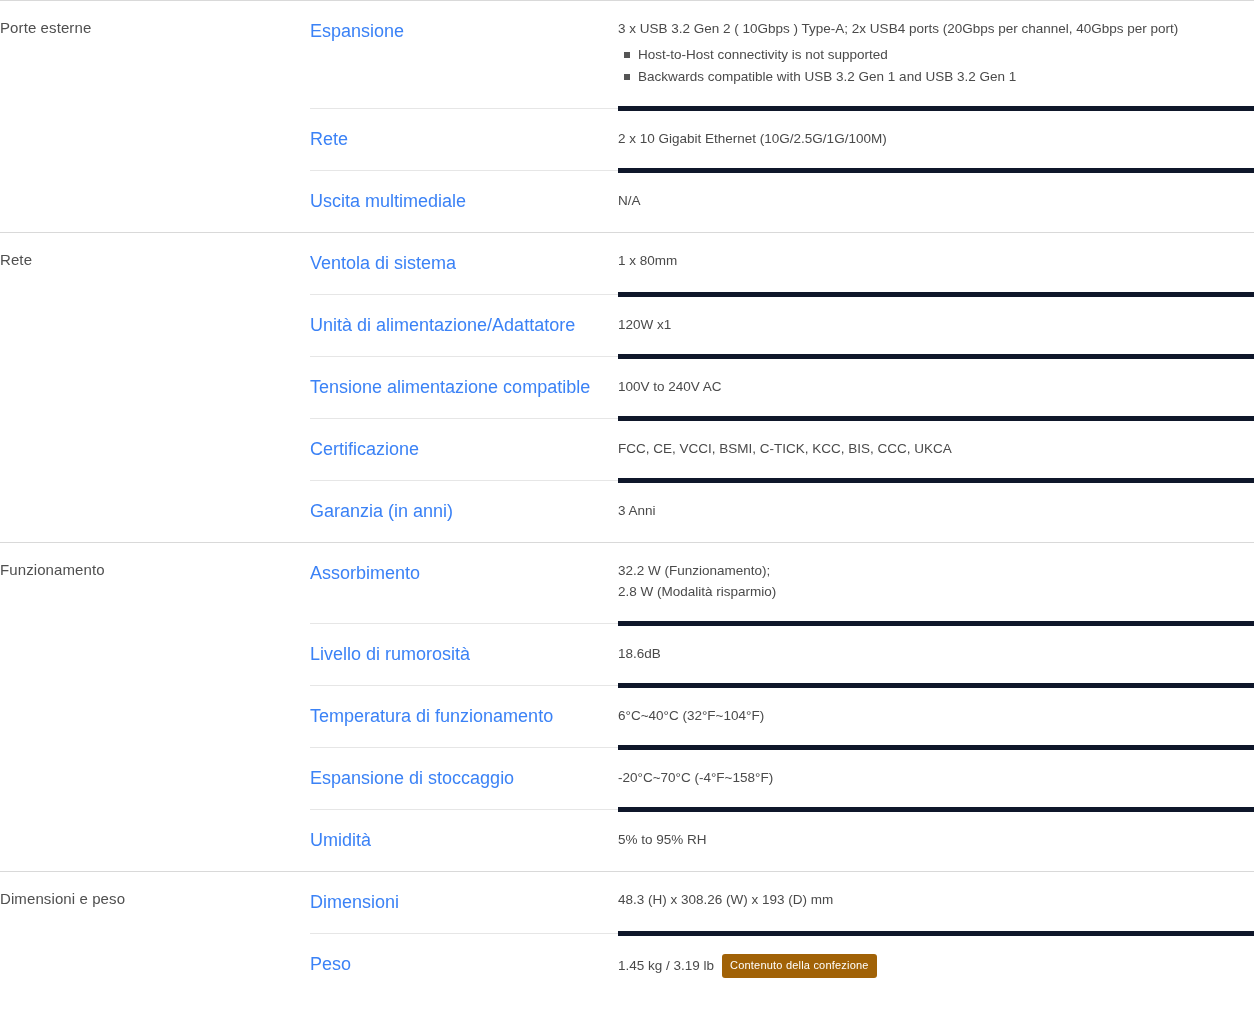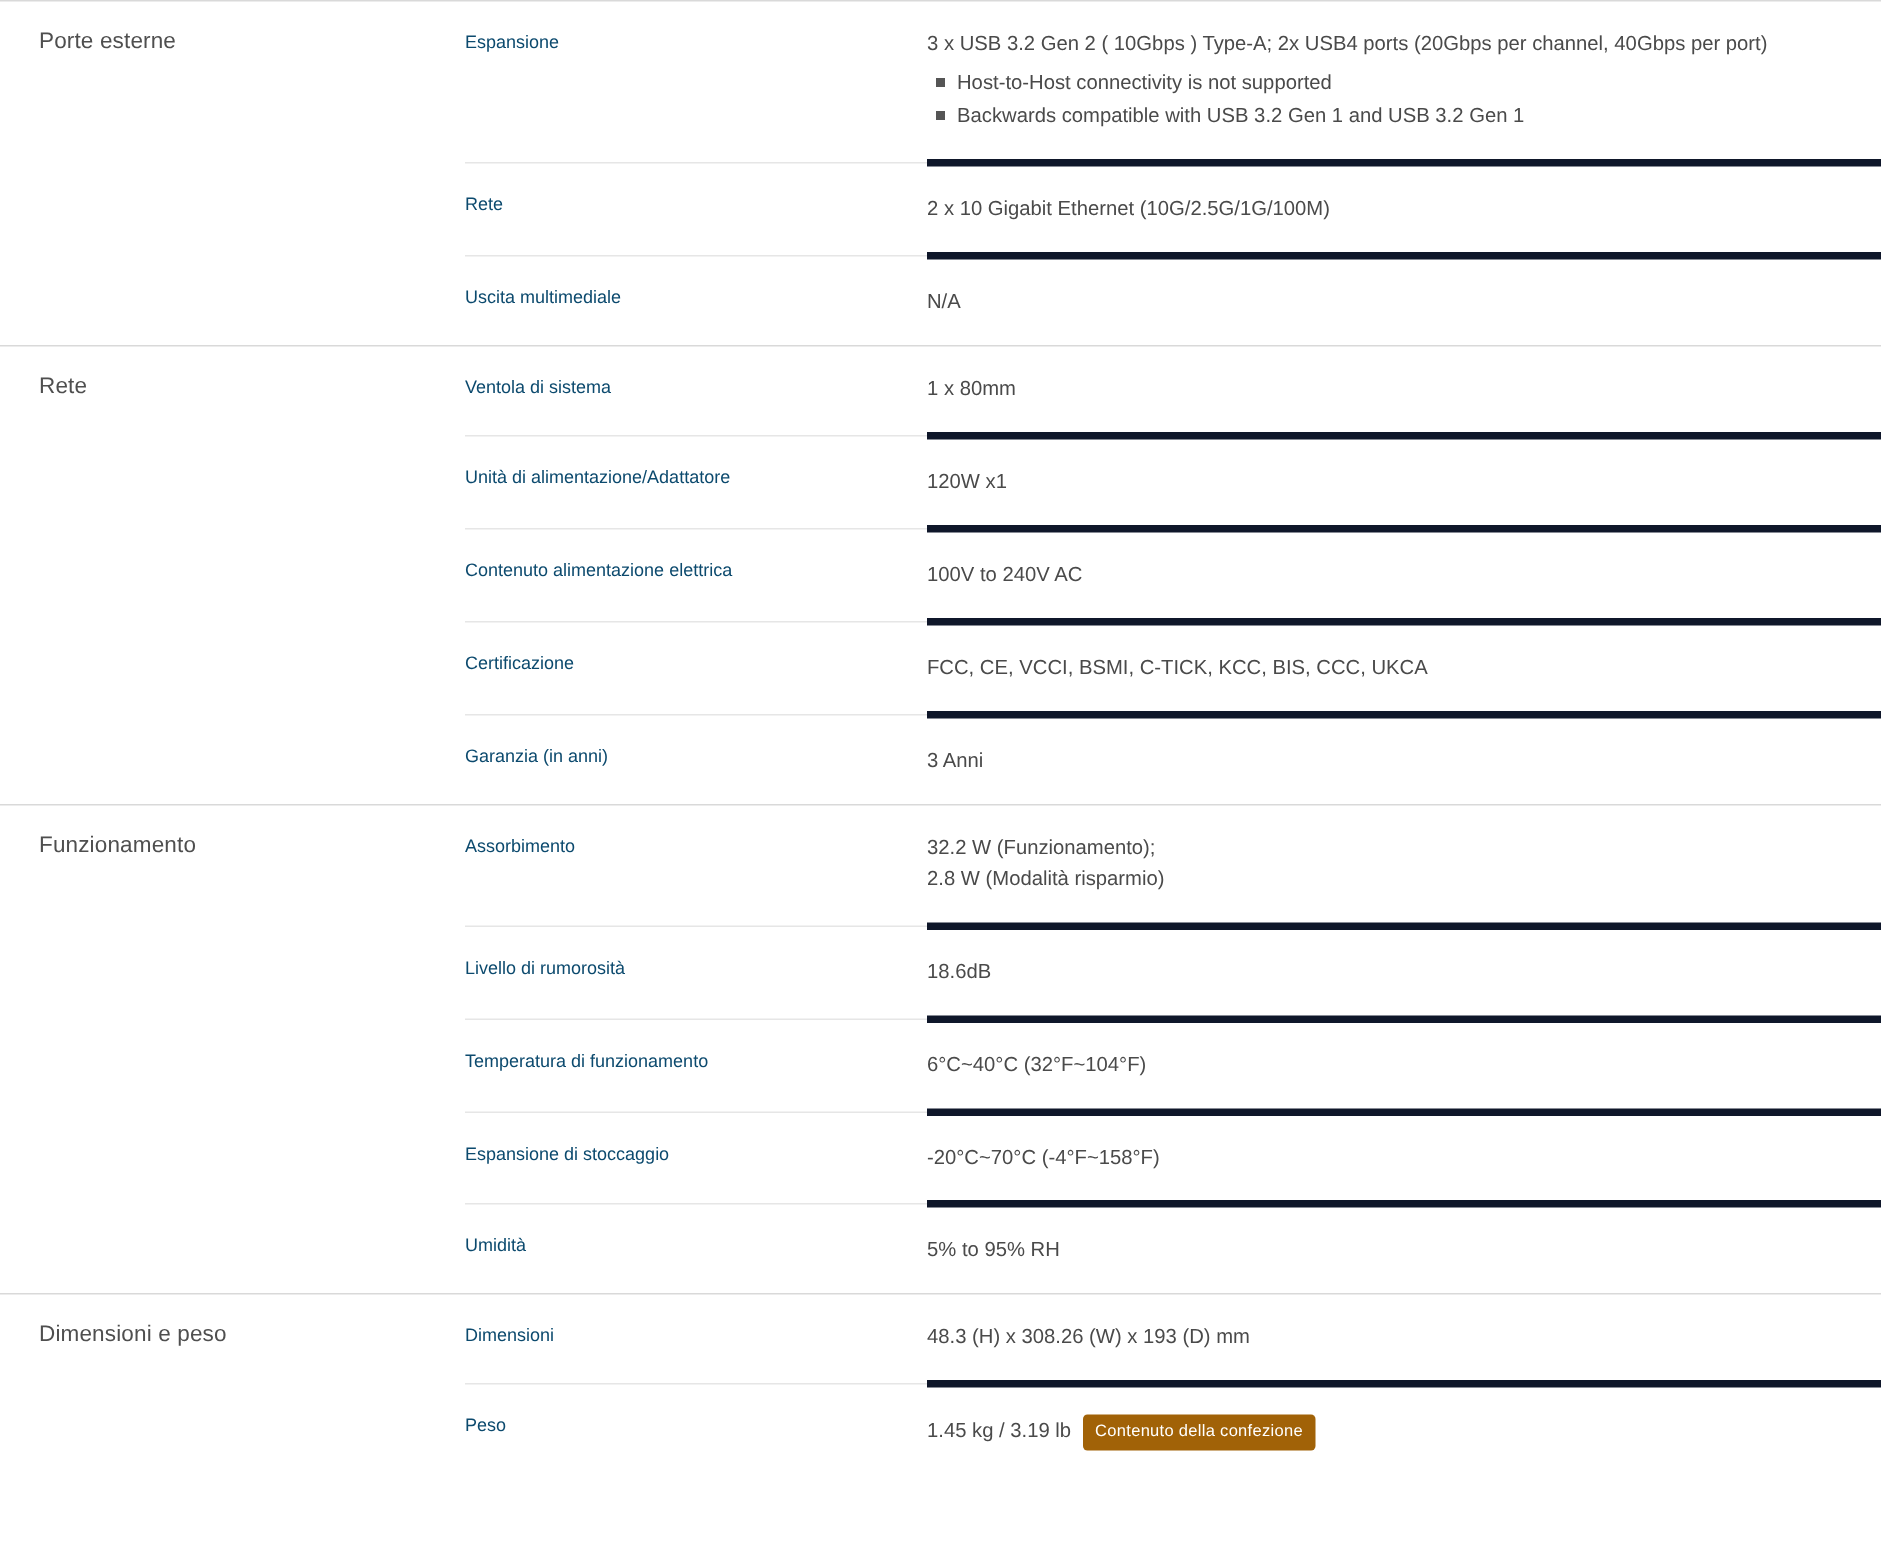--- a/index.html
+++ b/index.html
@@ -32,26 +32,25 @@
 
   td.group-cell {
     padding: 0 0 0 10px;
     font-size: 15px;
     color: #4f4f4f;
     font-weight: 400;
     letter-spacing: .1px;
   }
   td.group-cell .group-inner {
     padding-top: 18px;
-    padding-left: 26px;
   }
 
   td.label-cell {
-    font-size: 12px;
-    color: #0c4a6e;
+    font-size: 18px;
+    color: #3b82f6;
     padding: 0 12px 0 18px;
     border-top: 1px solid #e6e6e6;
   }
   td.label-cell .label-inner {
     padding: 20px 0 20px 0;
   }
 
   td.value-cell {
     font-size: 13.5px;
     color: #4a4a4a;
@@ -171,21 +170,21 @@
           <div class="label-inner">Unità di alimentazione/Adattatore</div>
         </td>
         <td class="value-cell">
           <div class="value-inner">
             <span class="value-line">120W x1</span>
           </div>
         </td>
       </tr>
       <tr class="row">
         <td class="label-cell">
-          <div class="label-inner">Contenuto alimentazione elettrica</div>
+          <div class="label-inner">Tensione alimentazione compatible</div>
         </td>
         <td class="value-cell">
           <div class="value-inner">
             <span class="value-line">100V to 240V AC</span>
           </div>
         </td>
       </tr>
       <tr class="row">
         <td class="label-cell">
           <div class="label-inner">Certificazione</div>

